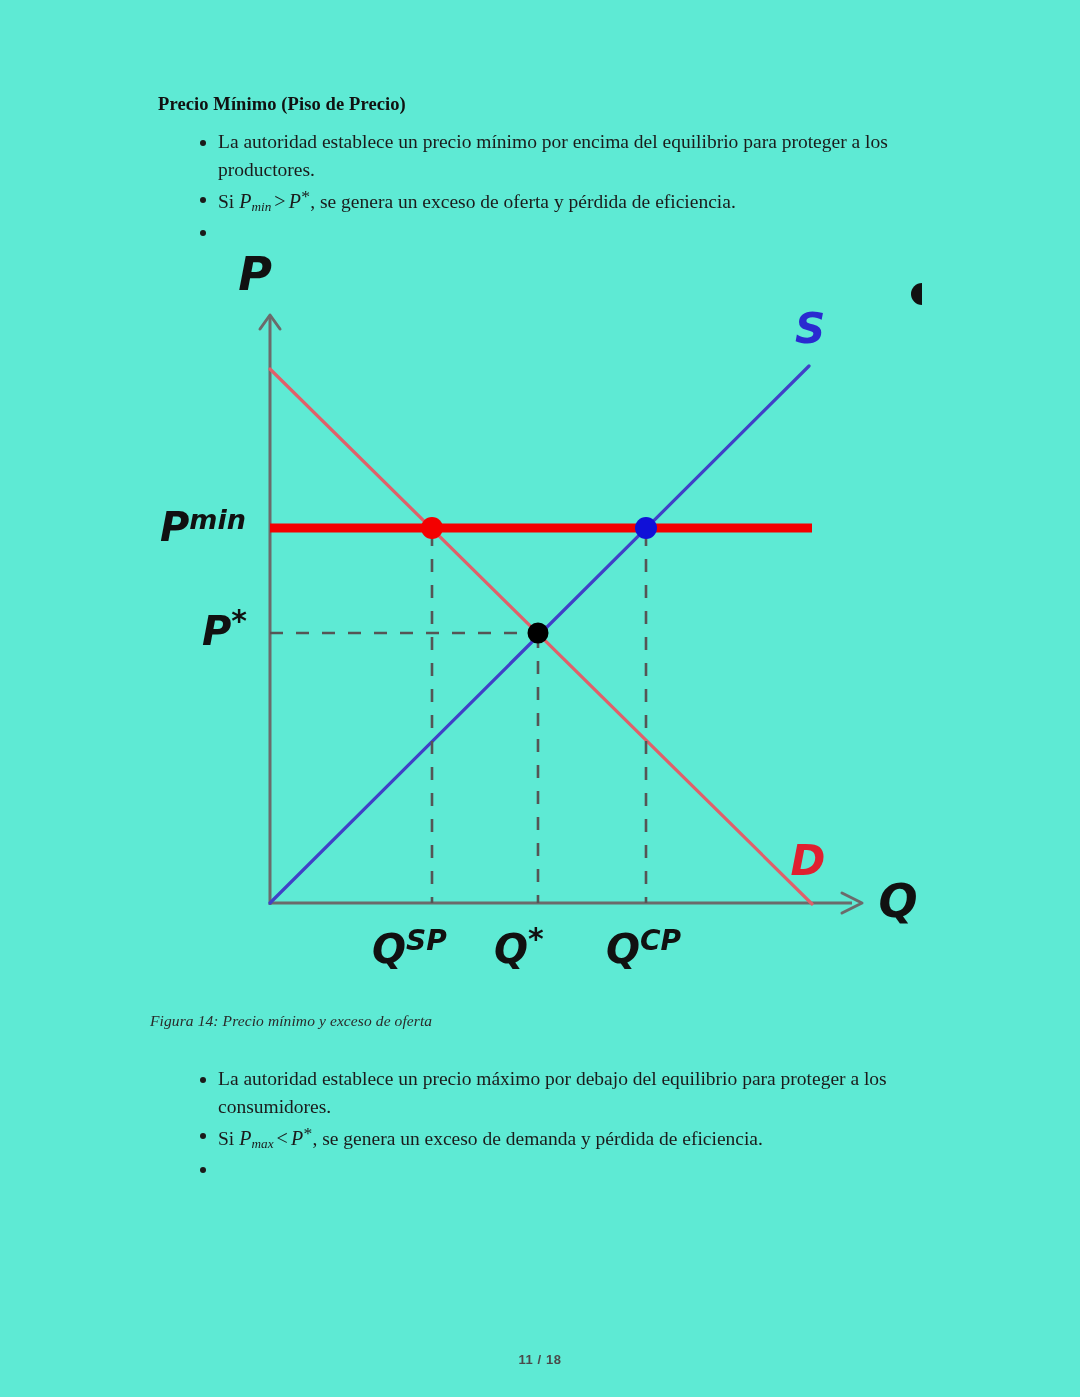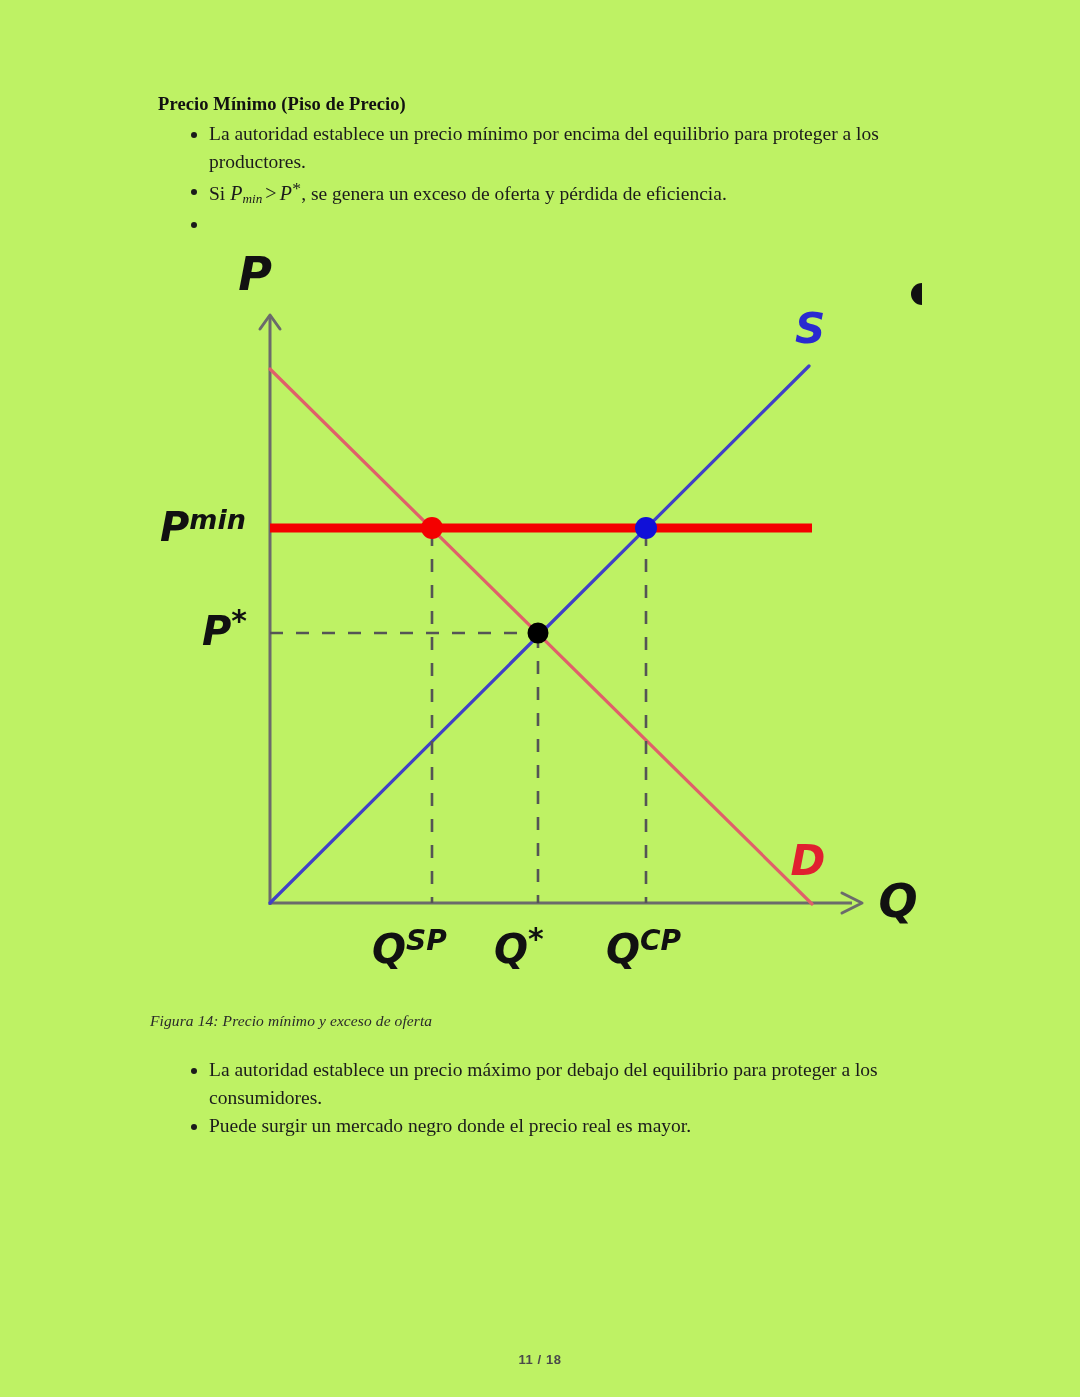--- a/index.html
+++ b/index.html
@@ -12,21 +12,21 @@
     height: 1397px;
     position: relative;
     font-family: "Liberation Serif", serif;
     color: #1a1a1a;
     overflow: hidden;
   }
 
   .page {
     position: absolute;
     inset: 0;
-    background: #bef264;
+    background: #5eead4;
   }
 
   
   .section {
     position: absolute;
     left: 158px;
     width: 790px;
   }
 
   .section-heading {
@@ -34,21 +34,21 @@
     font-weight: bold;
     font-size: 18.5px;
     letter-spacing: 0.1px;
     color: #111111;
     margin: 0 0 4px 0;
     line-height: 1.3;
   }
 
   ul.bullets {
     list-style: none;
-    margin: 3px;
+    margin: 12px;
     padding: 0;
   }
 
   ul.bullets > li {
     position: relative;
     padding-left: 48px;
     font-size: 19.5px;
     line-height: 1.42;
     color: #1b1b1b;
     margin-bottom: 1px;
@@ -202,19 +202,20 @@
         <tspan id="lbl-qcp-base">Q</tspan><tspan id="lbl-qcp-sup" font-size="28" dy="-13">CP</tspan>
       </text>
     </svg>
   </div>
 
   <div class="caption">Figura 14: Precio mínimo y exceso de oferta</div>
 
   <div class="section" style="top:1053px;">
     <ul class="bullets" id="list-max">
         <li><span class="dot"></span><span>La autoridad establece un precio máximo por debajo del equilibrio para proteger a los consumidores.</span></li>
-        <li><span class="dot"></span><span>Puede surgir un mercado negro donde el precio real es mayor.</span></li>
+        <li><span class="dot"></span><span>Si </span><span class="math">P<span class="sub">max</span></span><span class="math"><span class="op">&lt;</span></span><span class="math">P<span class="star">*</span></span><span>, se genera un exceso de demanda y pérdida de eficiencia.</span></li>
+        <li><span class="dot"></span></li>
       </ul>
   </div>
 
   <div class="footer">11 / 18</div>
 
 </div>
 
 </body></html>

